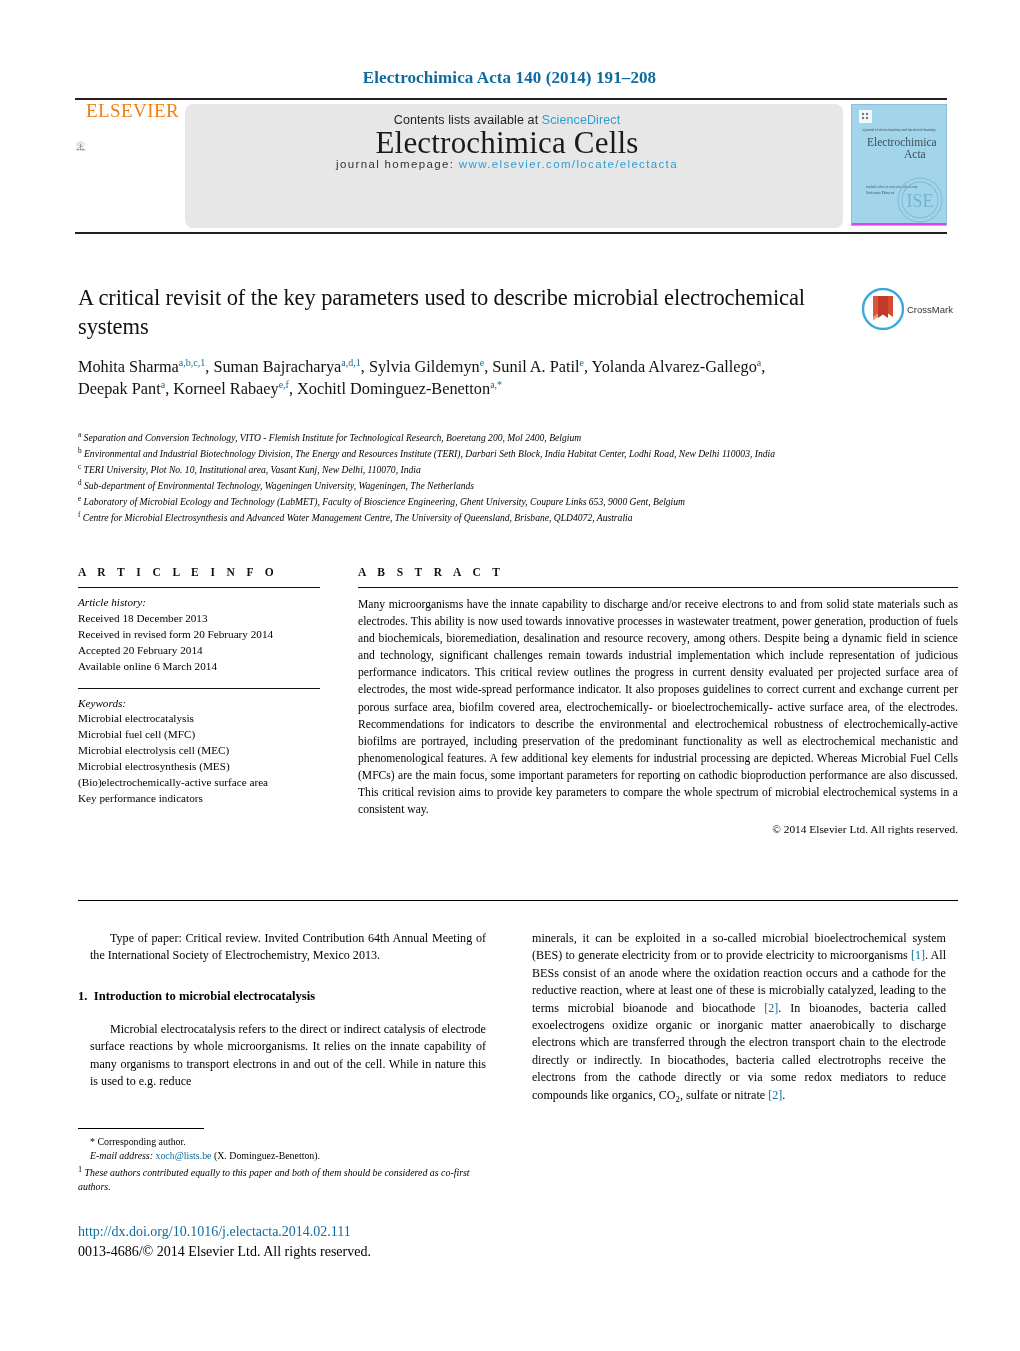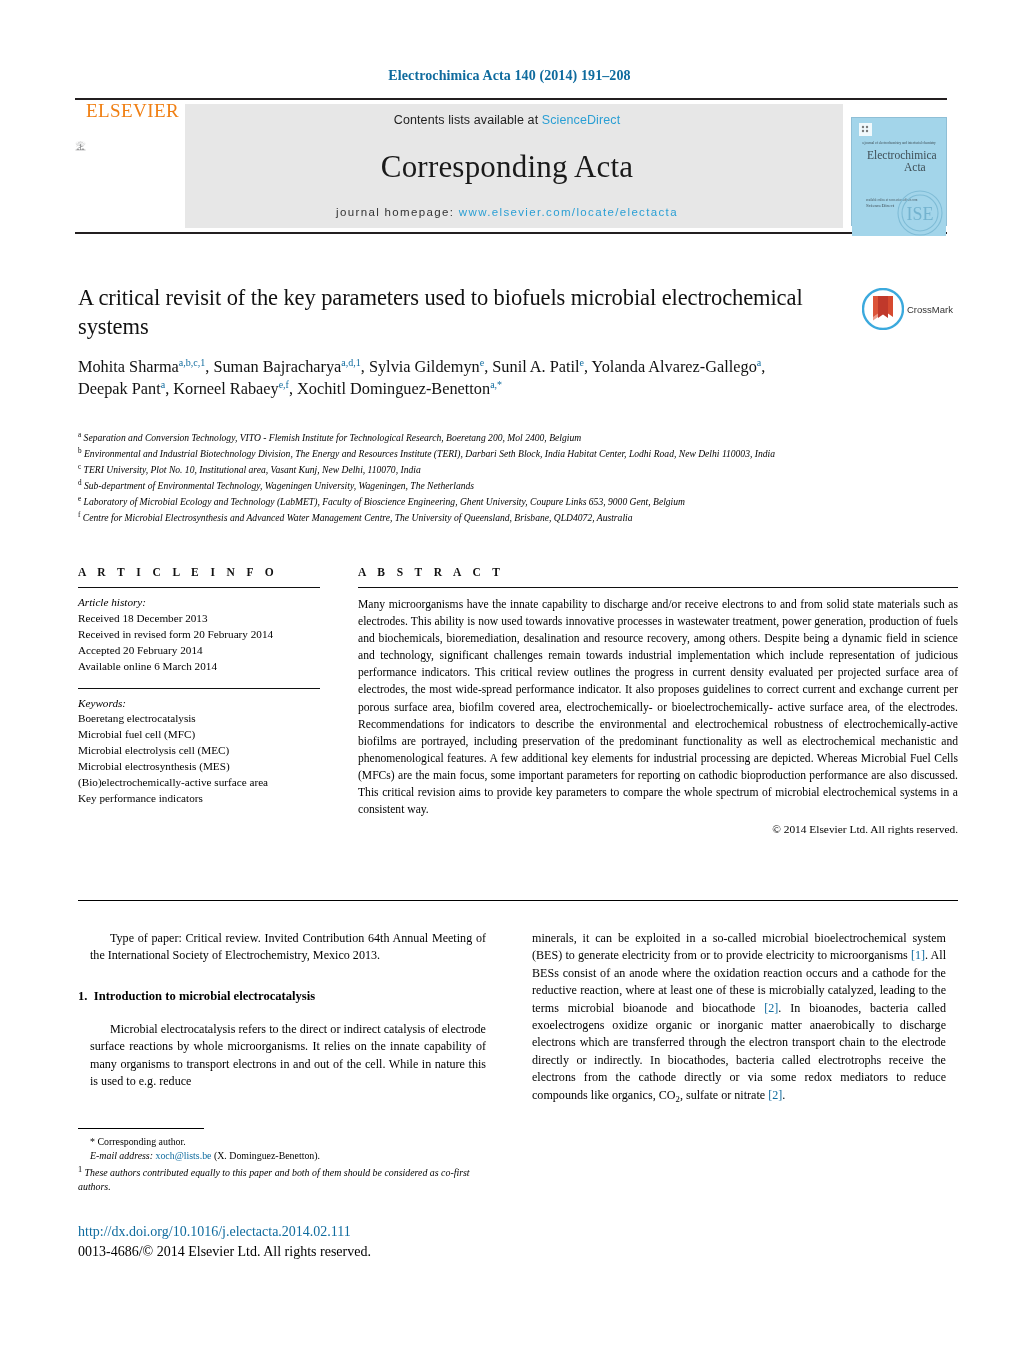--- a/index.html
+++ b/index.html
@@ -24,21 +24,21 @@
 
   
   .running-head {
     position: absolute;
     top: 68px;
     left: 0;
     width: 1019px;
     text-align: center;
     font-family: "Liberation Serif", serif;
     font-weight: bold;
-    font-size: 14px;
+    font-size: 17px;
     letter-spacing: 0.1px;
     color: #0f6b9e;
   }
 
   
   .masthead {
     position: absolute;
     left: 75px;
     top: 98px;
     width: 872px;
@@ -73,24 +73,24 @@
     line-height: 1;
     margin-top: 1px;
   }
   .contents-band {
     flex: 1 1 auto;
     background: #e7e7e7;
     margin: 4px 0 4px 6px;
     position: relative;
     display: flex;
     flex-direction: column;
-    justify-content: space-between;
     align-items: center;
     padding: 9px 14px 10px 0;
     box-sizing: border-box;
+    border-radius: 8px;
   }
   .contents-line {
     font-family: "Liberation Sans", sans-serif;
     font-size: 12.5px;
     color: #222;
     letter-spacing: 0.1px;
   }
   .contents-line .sd-link { color: #2b9fd4; }
   .journal-title {
     font-family: "Liberation Serif", serif;
@@ -103,21 +103,21 @@
     font-family: "Liberation Sans", sans-serif;
     font-size: 11.5px;
     letter-spacing: 1.35px;
     color: #333;
   }
   .homepage-line .hp-link { color: #2b9fd4; }
 
   .cover-thumb {
     width: 96px;
     flex: 0 0 96px;
-    margin: 17px 0 6px 8px;
+    margin: 4px 0 6px 8px;
     background: #d946ef;
     border: 1px solid #8fbfd6;
     position: relative;
     box-sizing: border-box;
   }
 
   
   .title-block {
     position: absolute;
     left: 78px;
@@ -351,21 +351,21 @@
             <rect x="4" y="78" width="84" height="2.6" fill="#4a4b4d"></rect>
           </g>
         </svg>
         <div class="elsevier-word">ELSEVIER</div>
       </div>
 
       <div class="contents-band">
         <div class="contents-line">
           <span>Contents lists available at </span><span class="sd-link">ScienceDirect</span>
         </div>
-        <div class="journal-title">Corresponding Acta</div>
+        <div class="journal-title">Electrochimica Cells</div>
         <div class="homepage-line">
           <span>journal homepage: </span><span class="hp-link">www.elsevier.com/locate/electacta</span>
         </div>
       </div>
 
       <div class="cover-thumb">
         <svg width="94" height="118" viewBox="0 0 94 118">
           <rect x="0" y="0" width="94" height="118" fill="#a3d5ea"></rect>
           <rect x="7" y="5" width="13" height="13" fill="#ffffff" opacity="0.85"></rect>
           <g fill="#5a5a5a" opacity="0.8">
@@ -394,21 +394,21 @@
     <svg width="42" height="42" viewBox="0 0 42 42">
       <circle cx="21" cy="21" r="20" fill="#ffffff" stroke="#3ba9dd" stroke-width="2.4"></circle>
       <path d="M11 8 h20 v21 l-10 -7 l-10 7 Z" fill="#d64a30"></path>
       <path d="M16 8 h10 v22 l-5 -3.5 l-5 3.5 Z" fill="#c0392b"></path>
       <path d="M11 8 h5 v21 l-5 3.5 Z" fill="#e05c3f" opacity="0.6"></path>
     </svg>
     <span class="crossmark-text">CrossMark</span>
   </div>
 
   <div class="title-block">
-    <h1 class="paper-title">A critical revisit of the key parameters used to biofuels microbial electrochemical systems</h1>
+    <h1 class="paper-title">A critical revisit of the key parameters used to describe microbial electrochemical systems</h1>
     <div class="authors">Mohita Sharma<sup>a,b,c,1</sup>, Suman Bajracharya<sup>a,d,1</sup>, Sylvia Gildemyn<sup>e</sup>, Sunil A. Patil<sup>e</sup>, Yolanda Alvarez-Gallego<sup>a</sup>, Deepak Pant<sup>a</sup>, Korneel Rabaey<sup>e,f</sup>, Xochitl Dominguez-Benetton<sup>a,*</sup></div>
   </div>
 
   <div class="affils">
     <div><sup>a</sup> <span>Separation and Conversion Technology, VITO - Flemish Institute for Technological Research, Boeretang 200, Mol 2400, Belgium</span></div>
     <div class="wrap"><sup>b</sup> <span>Environmental and Industrial Biotechnology Division, The Energy and Resources Institute (TERI), Darbari Seth Block, India Habitat Center, Lodhi Road, New Delhi 110003, India</span></div>
     <div><sup>c</sup> <span>TERI University, Plot No. 10, Institutional area, Vasant Kunj, New Delhi, 110070, India</span></div>
     <div><sup>d</sup> <span>Sub-department of Environmental Technology, Wageningen University, Wageningen, The Netherlands</span></div>
     <div><sup>e</sup> <span>Laboratory of Microbial Ecology and Technology (LabMET), Faculty of Bioscience Engineering, Ghent University, Coupure Links 653, 9000 Gent, Belgium</span></div>
     <div><sup>f</sup> <span>Centre for Microbial Electrosynthesis and Advanced Water Management Centre, The University of Queensland, Brisbane, QLD4072, Australia</span></div>
@@ -420,21 +420,21 @@
     <div class="info-body">
       <div class="it">Article history:</div>
       <div>Received 18 December 2013</div>
       <div>Received in revised form 20 February 2014</div>
       <div>Accepted 20 February 2014</div>
       <div>Available online 6 March 2014</div>
     </div>
     <div class="kw-rule"></div>
     <div class="info-body">
       <div class="it">Keywords:</div>
-      <div>Boeretang electrocatalysis</div>
+      <div>Microbial electrocatalysis</div>
       <div>Microbial fuel cell (MFC)</div>
       <div>Microbial electrolysis cell (MEC)</div>
       <div>Microbial electrosynthesis (MES)</div>
       <div>(Bio)electrochemically-active surface area</div>
       <div>Key performance indicators</div>
     </div>
   </div>
 
   <div class="abstract-col">
     <div class="sec-label">A B S T R A C T</div>

